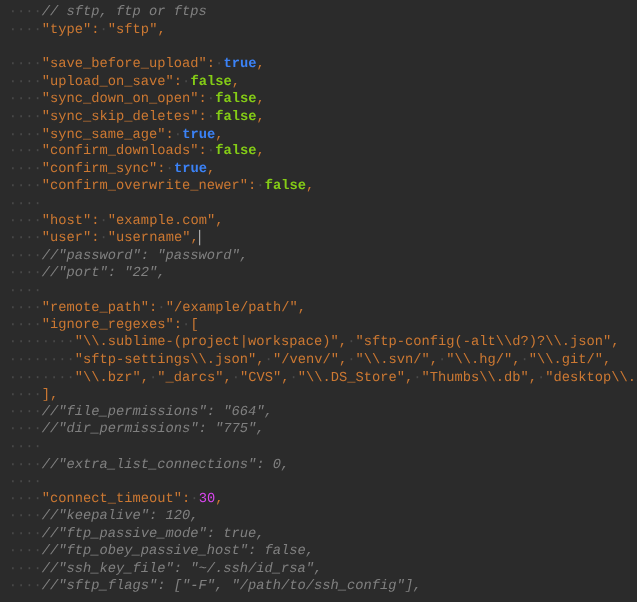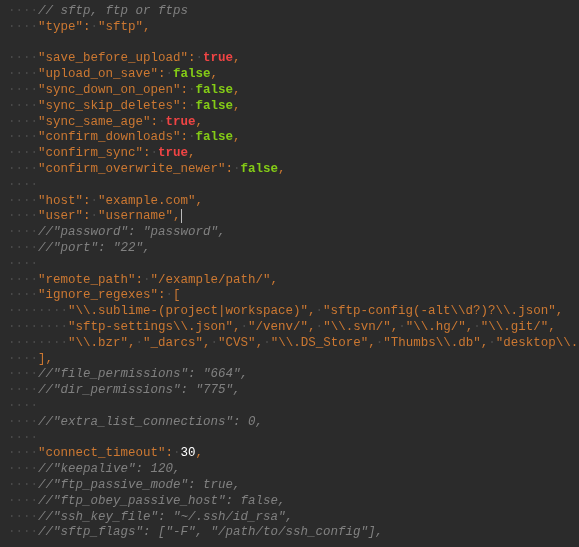--- a/index.html
+++ b/index.html
@@ -21,23 +21,23 @@
   }
   .line {
     position: relative;
     padding-left: 8px;
     height: 15.8px;
   }
   .ws   { color: #4a4a4a; } 
   .com  { color: #808080; font-style: italic; margin-top: 32px; } 
   .key  { color: #cc7832; } 
   .punc { color: #cc7832; } 
-  .true { color: #ef4444; font-weight: bold; }
+  .true { color: #3b82f6; font-weight: bold; }
   .false{ color: #84cc16; font-weight: bold; }
-  .num  { color: #ffffff; }
+  .num  { color: #d946ef; }
   .cursor {
     display: inline-block;
     width: 1px;
     height: 14px;
     background: #bbbbbb;
     vertical-align: text-bottom;
     margin-left: 0px;
   }
 </style>
 </head>

